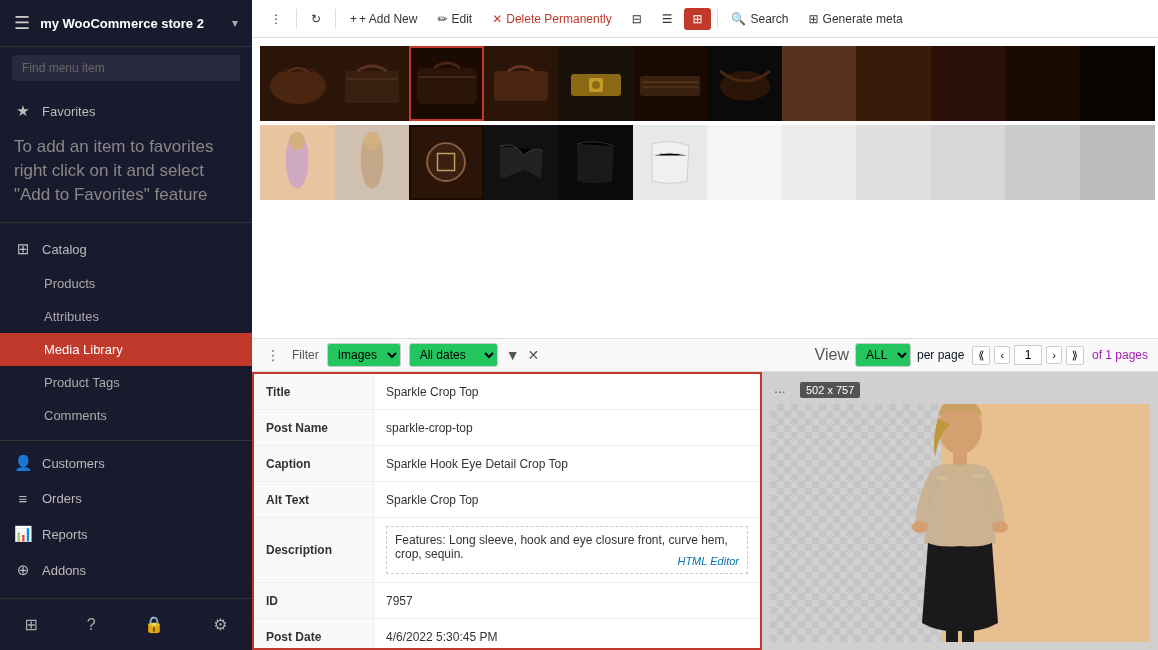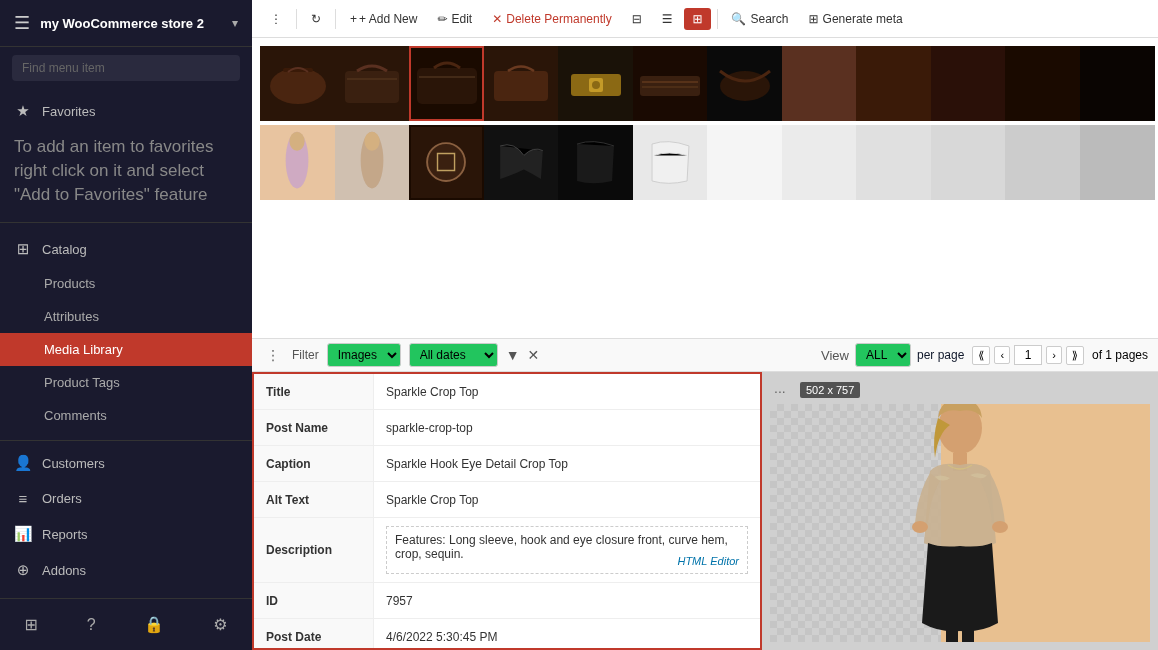--- a/index.html
+++ b/index.html
@@ -297,35 +297,35 @@
       <option>All</option>
     </select>
     <select style="padding:3px 6px;border:1px solid #ccc;border-radius:3px;font-size:12px;">
       <option>All dates</option>
       <option>April 2022</option>
     </select>
     <span style="font-size:14px;color:#555;cursor:pointer;">▼</span>
     <span style="font-size:14px;color:#555;cursor:pointer;">✕</span>
 
     <div class="view-controls">
-      <span style="font-size:13px;color:#555;">View</span>
+      <span style="font-size:16px;color:#555;">View</span>
       <select style="padding:3px 6px;border:1px solid #ccc;border-radius:3px;font-size:12px;">
         <option>ALL</option>
         <option>10</option>
         <option>25</option>
       </select>
       <span style="font-size:12px;color:#0f172a;">per page</span>
     </div>
     <div class="page-nav">
       <button style="border:1px solid #ccc;background:#fff;padding:2px 5px;cursor:pointer;font-size:11px;">⟪</button>
       <button style="border:1px solid #ccc;background:#fff;padding:2px 5px;cursor:pointer;font-size:11px;">‹</button>
       <input type="text" value="1" style="width: 28px; text-align: center; border: 1px solid rgb(204, 204, 204); padding: 2px; font-size: 12px;">
       <button style="border:1px solid #ccc;background:#fff;padding:2px 5px;cursor:pointer;font-size:11px;">›</button>
       <button style="border:1px solid #ccc;background:#fff;padding:2px 5px;cursor:pointer;font-size:11px;">⟫</button>
-      <span style="font-size:12px;color:#000000;margin-left:4px;">of 1 pages</span>
+      <span style="font-size:12px;color:#a21caf;margin-left:4px;">of 1 pages</span>
     </div>
   </div>
 
   <div id="bottom-panel">
 
     <div id="detail-panel">
       <div class="detail-row">
         <div class="detail-label">Title</div>
         <div class="detail-value">
           <input type="text" style="border: none; outline: none; width: 100%; font-size: 12px; color: rgb(51, 51, 51);" value="Sparkle Crop Top">

